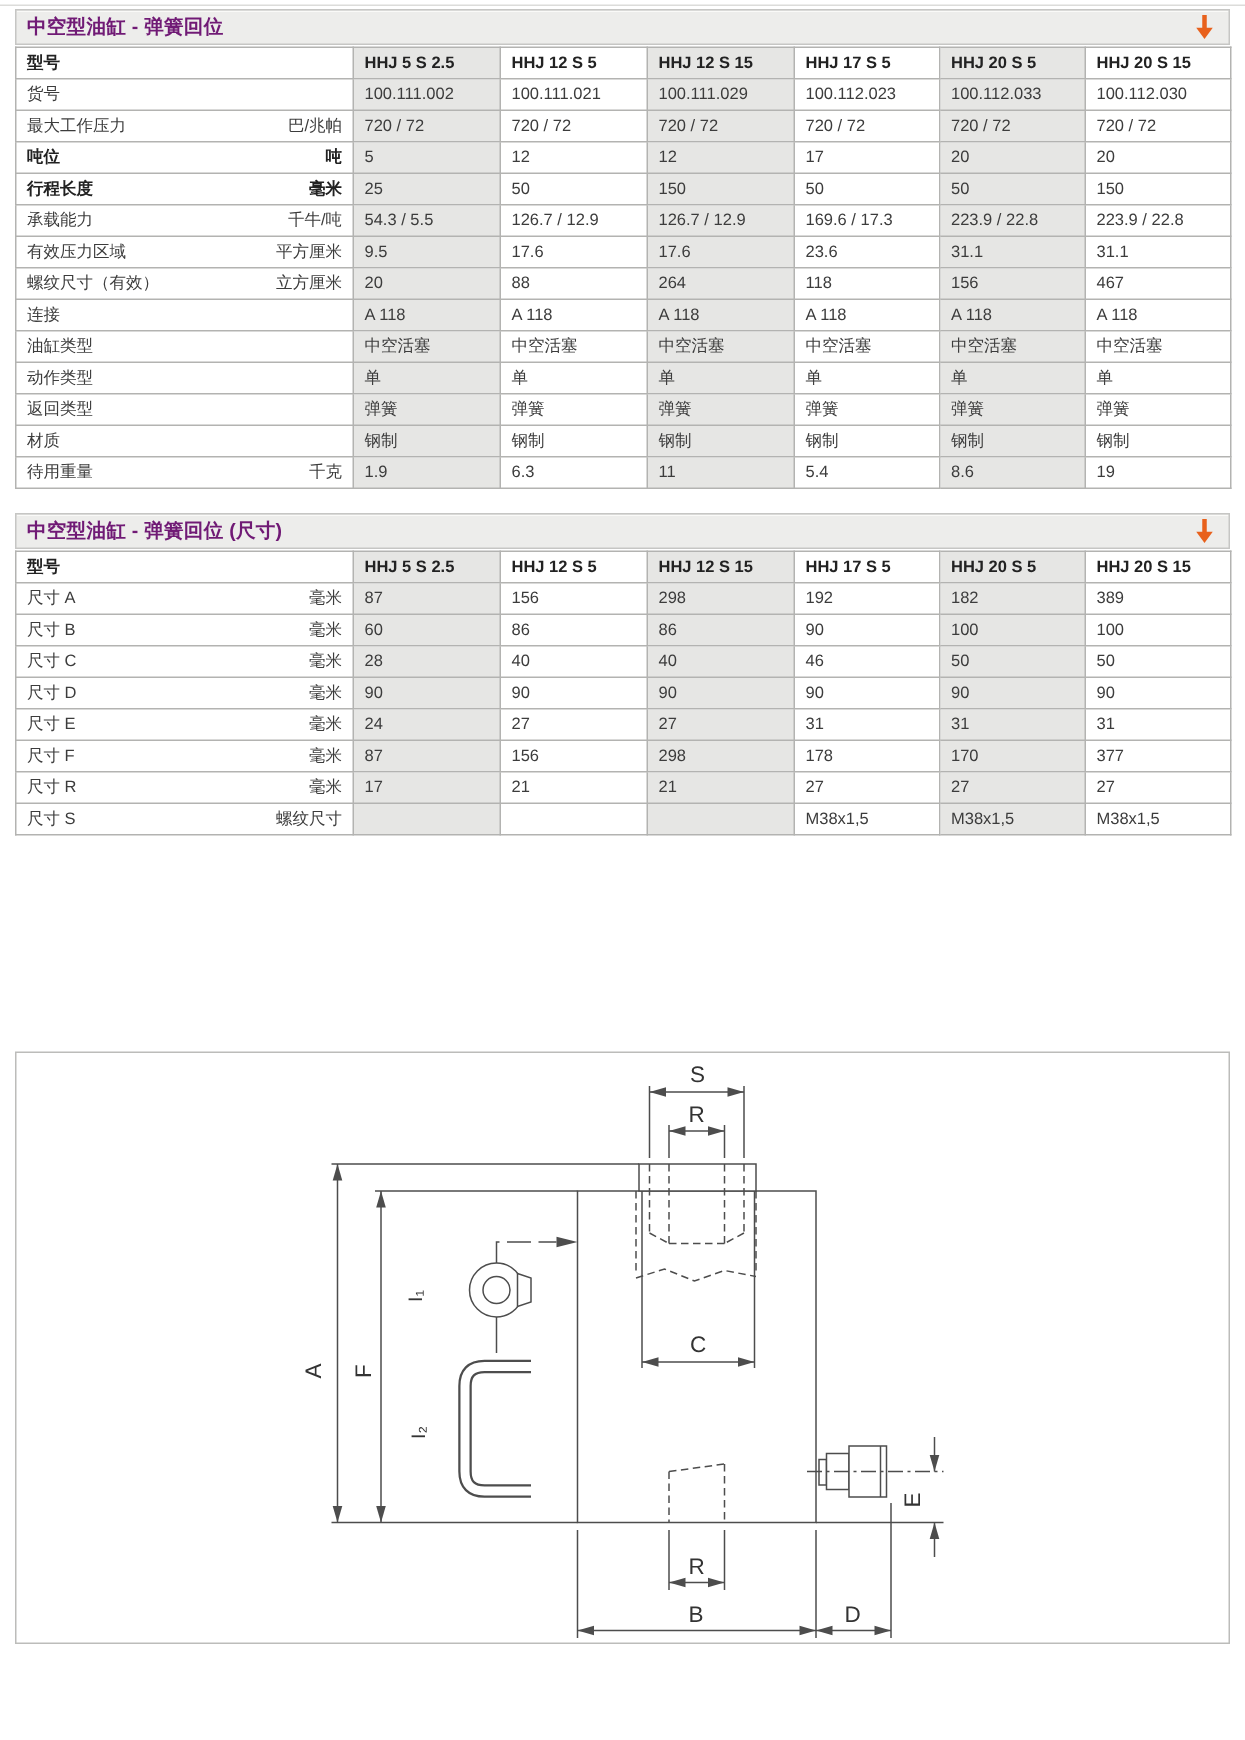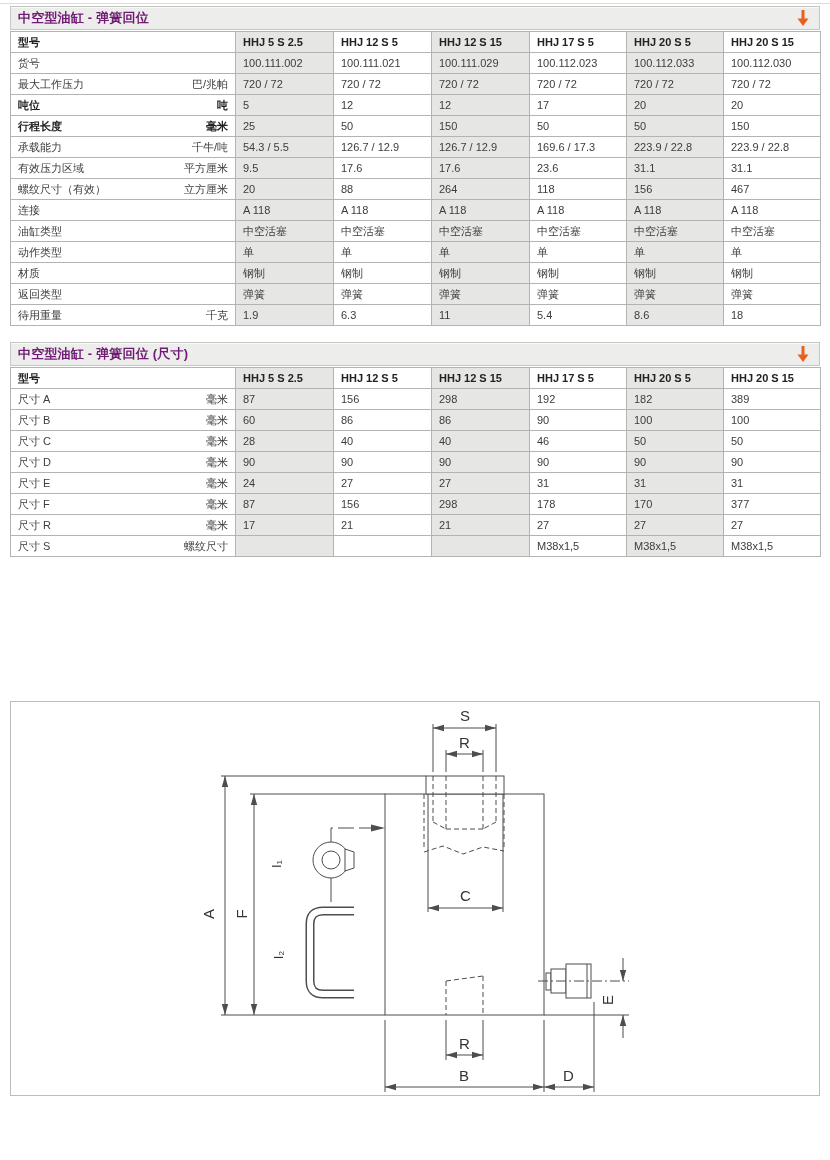--- a/index.html
+++ b/index.html
@@ -145,45 +145,45 @@
         <tr>
           <td class="labelcol"><span class="lbl">动作类型</span><span class="unit"></span></td>
           <td class="c-gray">单</td>
           <td class="c-white">单</td>
           <td class="c-gray">单</td>
           <td class="c-white">单</td>
           <td class="c-gray">单</td>
           <td class="c-white">单</td>
         </tr>
         <tr>
+          <td class="labelcol"><span class="lbl">返回类型</span><span class="unit"></span></td>
+          <td class="c-gray">弹簧</td>
+          <td class="c-white">弹簧</td>
+          <td class="c-gray">弹簧</td>
+          <td class="c-white">弹簧</td>
+          <td class="c-gray">弹簧</td>
+          <td class="c-white">弹簧</td>
+        </tr>
+        <tr>
           <td class="labelcol"><span class="lbl">材质</span><span class="unit"></span></td>
           <td class="c-gray">钢制</td>
           <td class="c-white">钢制</td>
           <td class="c-gray">钢制</td>
           <td class="c-white">钢制</td>
           <td class="c-gray">钢制</td>
           <td class="c-white">钢制</td>
         </tr>
         <tr>
-          <td class="labelcol"><span class="lbl">返回类型</span><span class="unit"></span></td>
-          <td class="c-gray">弹簧</td>
-          <td class="c-white">弹簧</td>
-          <td class="c-gray">弹簧</td>
-          <td class="c-white">弹簧</td>
-          <td class="c-gray">弹簧</td>
-          <td class="c-white">弹簧</td>
-        </tr>
-        <tr>
           <td class="labelcol"><span class="lbl">待用重量</span><span class="unit">千克</span></td>
           <td class="c-gray">1.9</td>
           <td class="c-white">6.3</td>
           <td class="c-gray">11</td>
           <td class="c-white">5.4</td>
           <td class="c-gray">8.6</td>
-          <td class="c-white">18</td>
+          <td class="c-white">19</td>
         </tr>
       </tbody>
     </table>
 </div>
 
 <div class="section" style="margin-top:16px;">
   <div class="titlebar">
     <span class="title">中空型油缸 - 弹簧回位 (尺寸)</span>
     <span class="arrow-btn">
       <svg width="16" height="18" viewBox="0 0 16 18">

